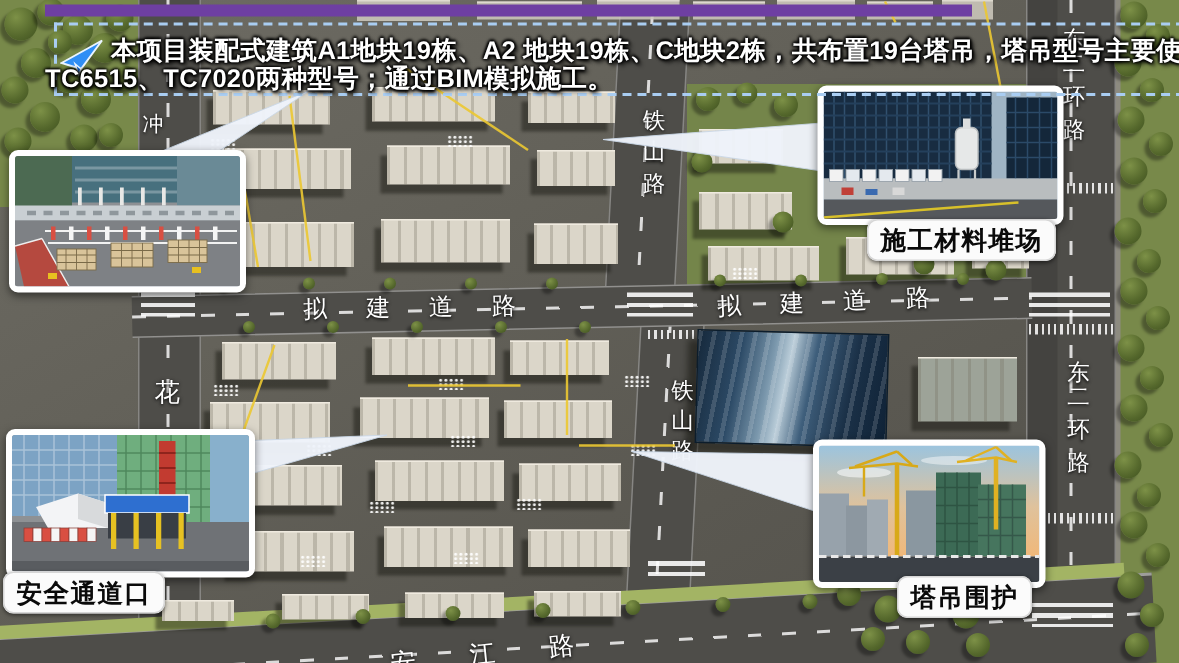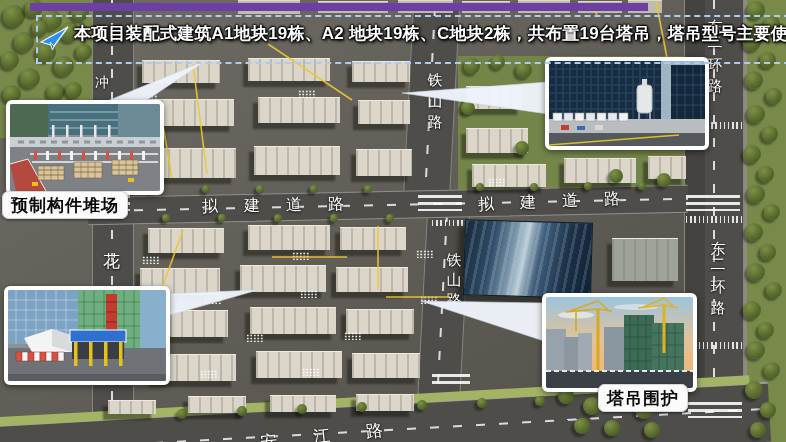--- a/index.html
+++ b/index.html
@@ -393,24 +393,26 @@
       <g stroke="#e0b122" stroke-width="1.6" fill="none">
         <rect x="116.5" y="8" width="3" height="48" fill="#e0b122" stroke="none"></rect>
         <path d="M92 11 L118 8 L132 11"></path>
           <path d="M118 1 L98 10 M118 1 L128 10"></path>
       </g>
       <rect x="0" y="74" width="147" height="17" fill="#3b4046"></rect>
       <path d="M0 74 H147" stroke="#e8e8e8" stroke-width="2" stroke-dasharray="5 3"></path>
     </svg>
   </div>
 
-  <div class="clabel" style="left:2px;top:191px;">预制构件堆场</div>
+  <div class="clabel" style="left:578px;top:146px;">施工材料堆场</div>
+  <div class="clabel" style="left:2px;top:381px;">安全通道口</div>
   <div class="clabel" style="left:598px;top:384px;text-align:center;">塔吊围护</div>
 
   <div id="accent-bar"></div>
   <div id="banner"></div>
   <svg id="plane" width="30" height="26" viewBox="0 0 30 26">
     <polygon points="1,17 28,2 14,21" fill="#2f8ef5" stroke="#eaf4ff" stroke-width="1.3"></polygon>
     <polygon points="10,17.5 14,21 12.5,25" fill="#1666cc" stroke="#eaf4ff" stroke-width="1"></polygon>
   </svg>
   <div class="bantext" style="left:74px;top:22px;">本项目装配式建筑A1地块19栋、A2 地块19栋、C地块2栋，共布置19台塔吊，塔吊型号主要使用</div>
+  <div class="bantext" style="left:30px;top:41px;">TC6515、TC7020两种型号；通过BIM模拟施工。</div>
 
 </div>
 
 </body></html>

